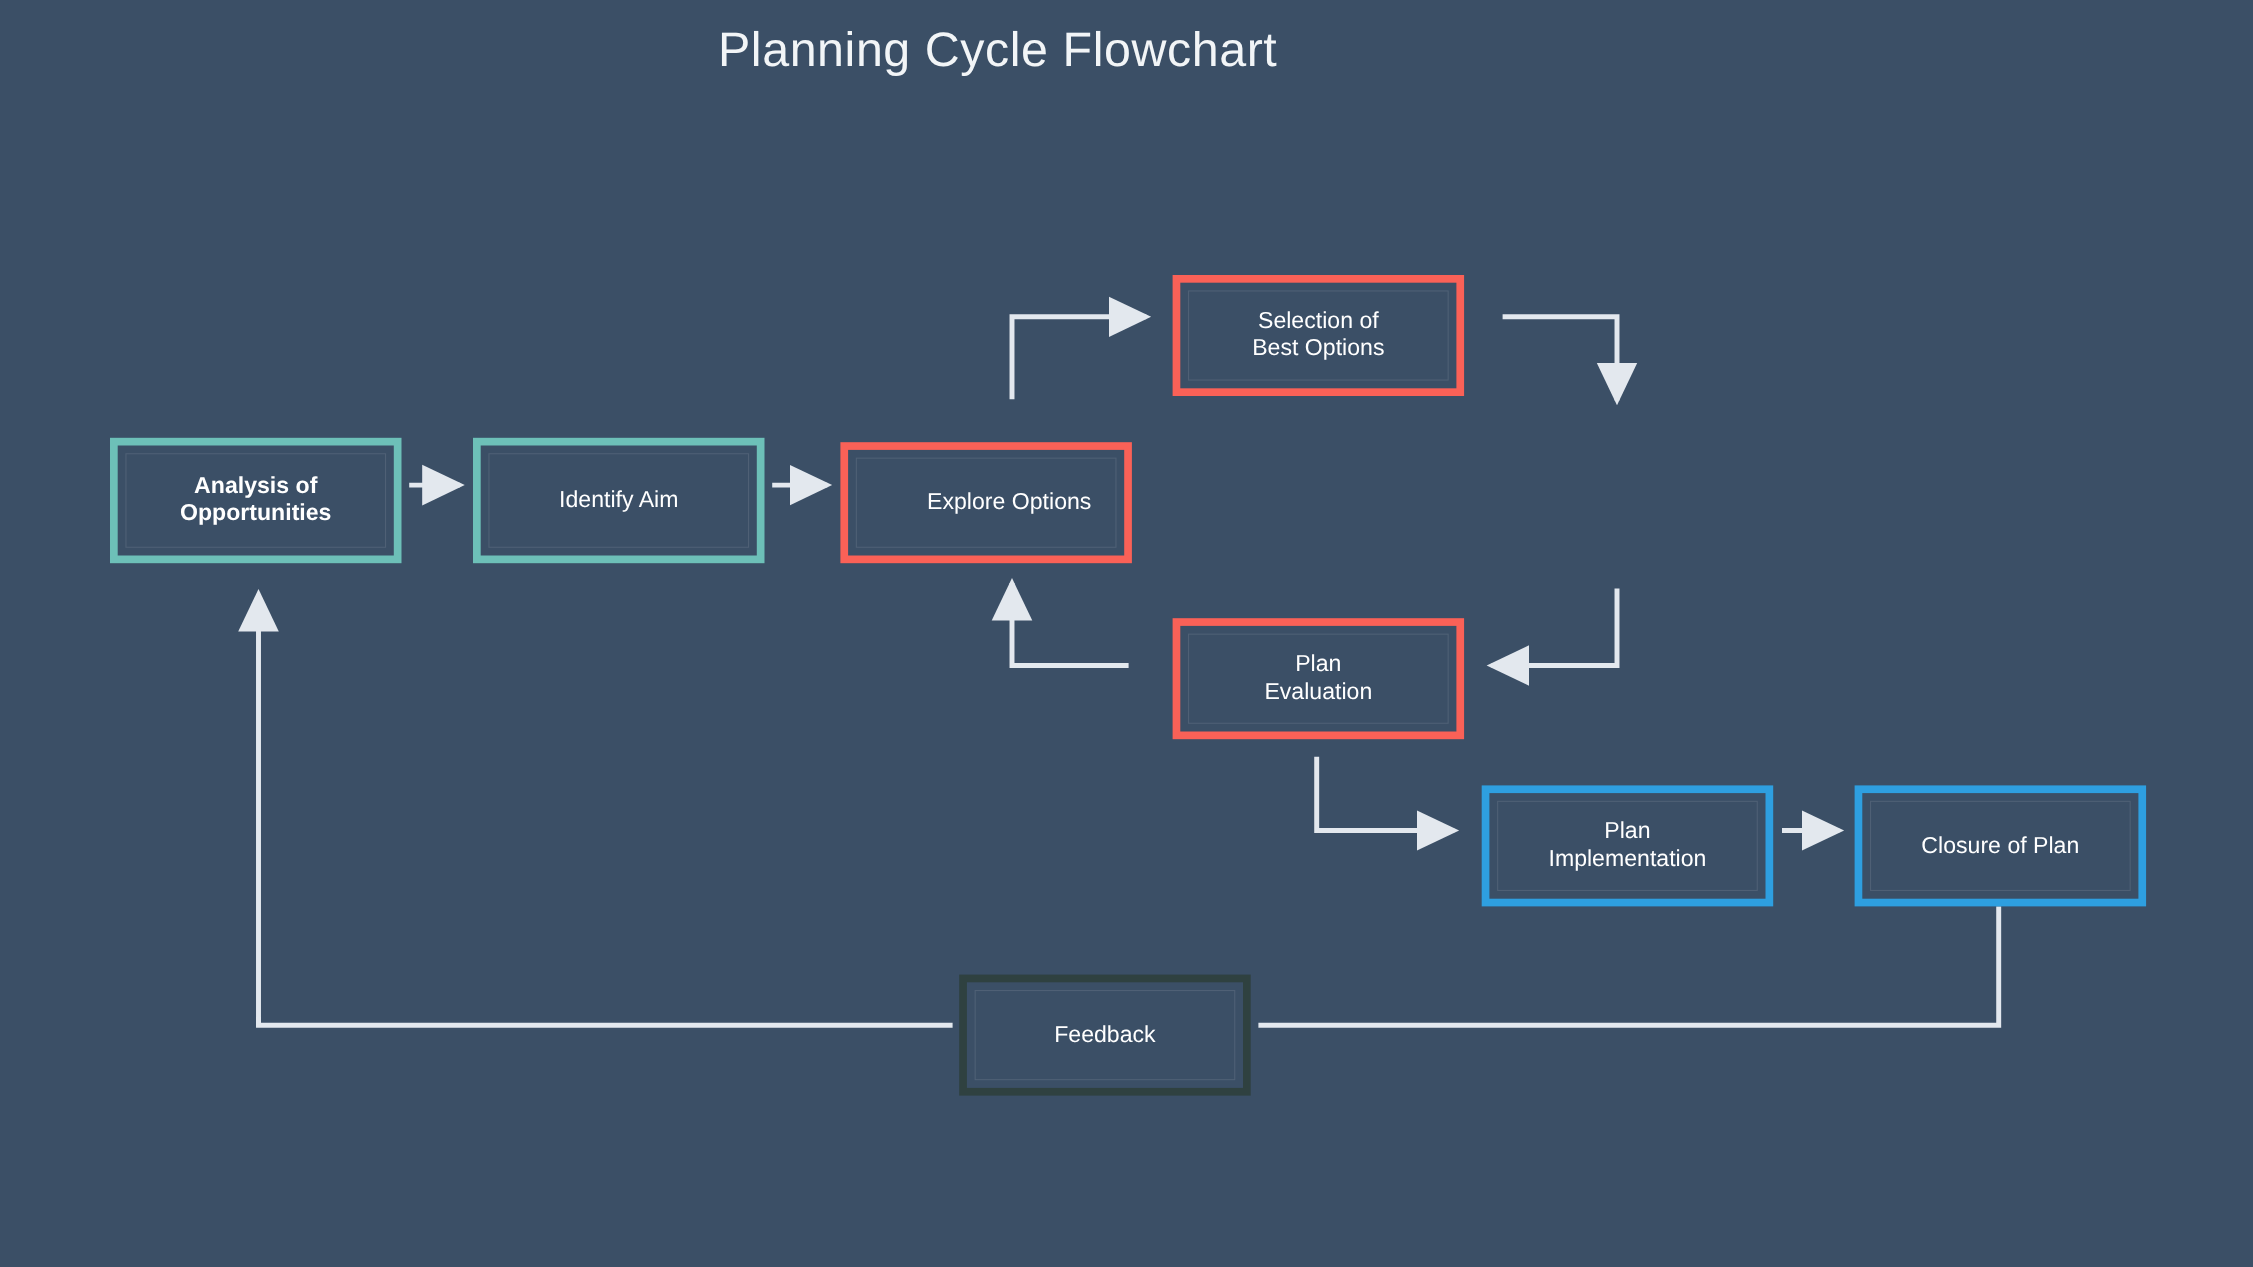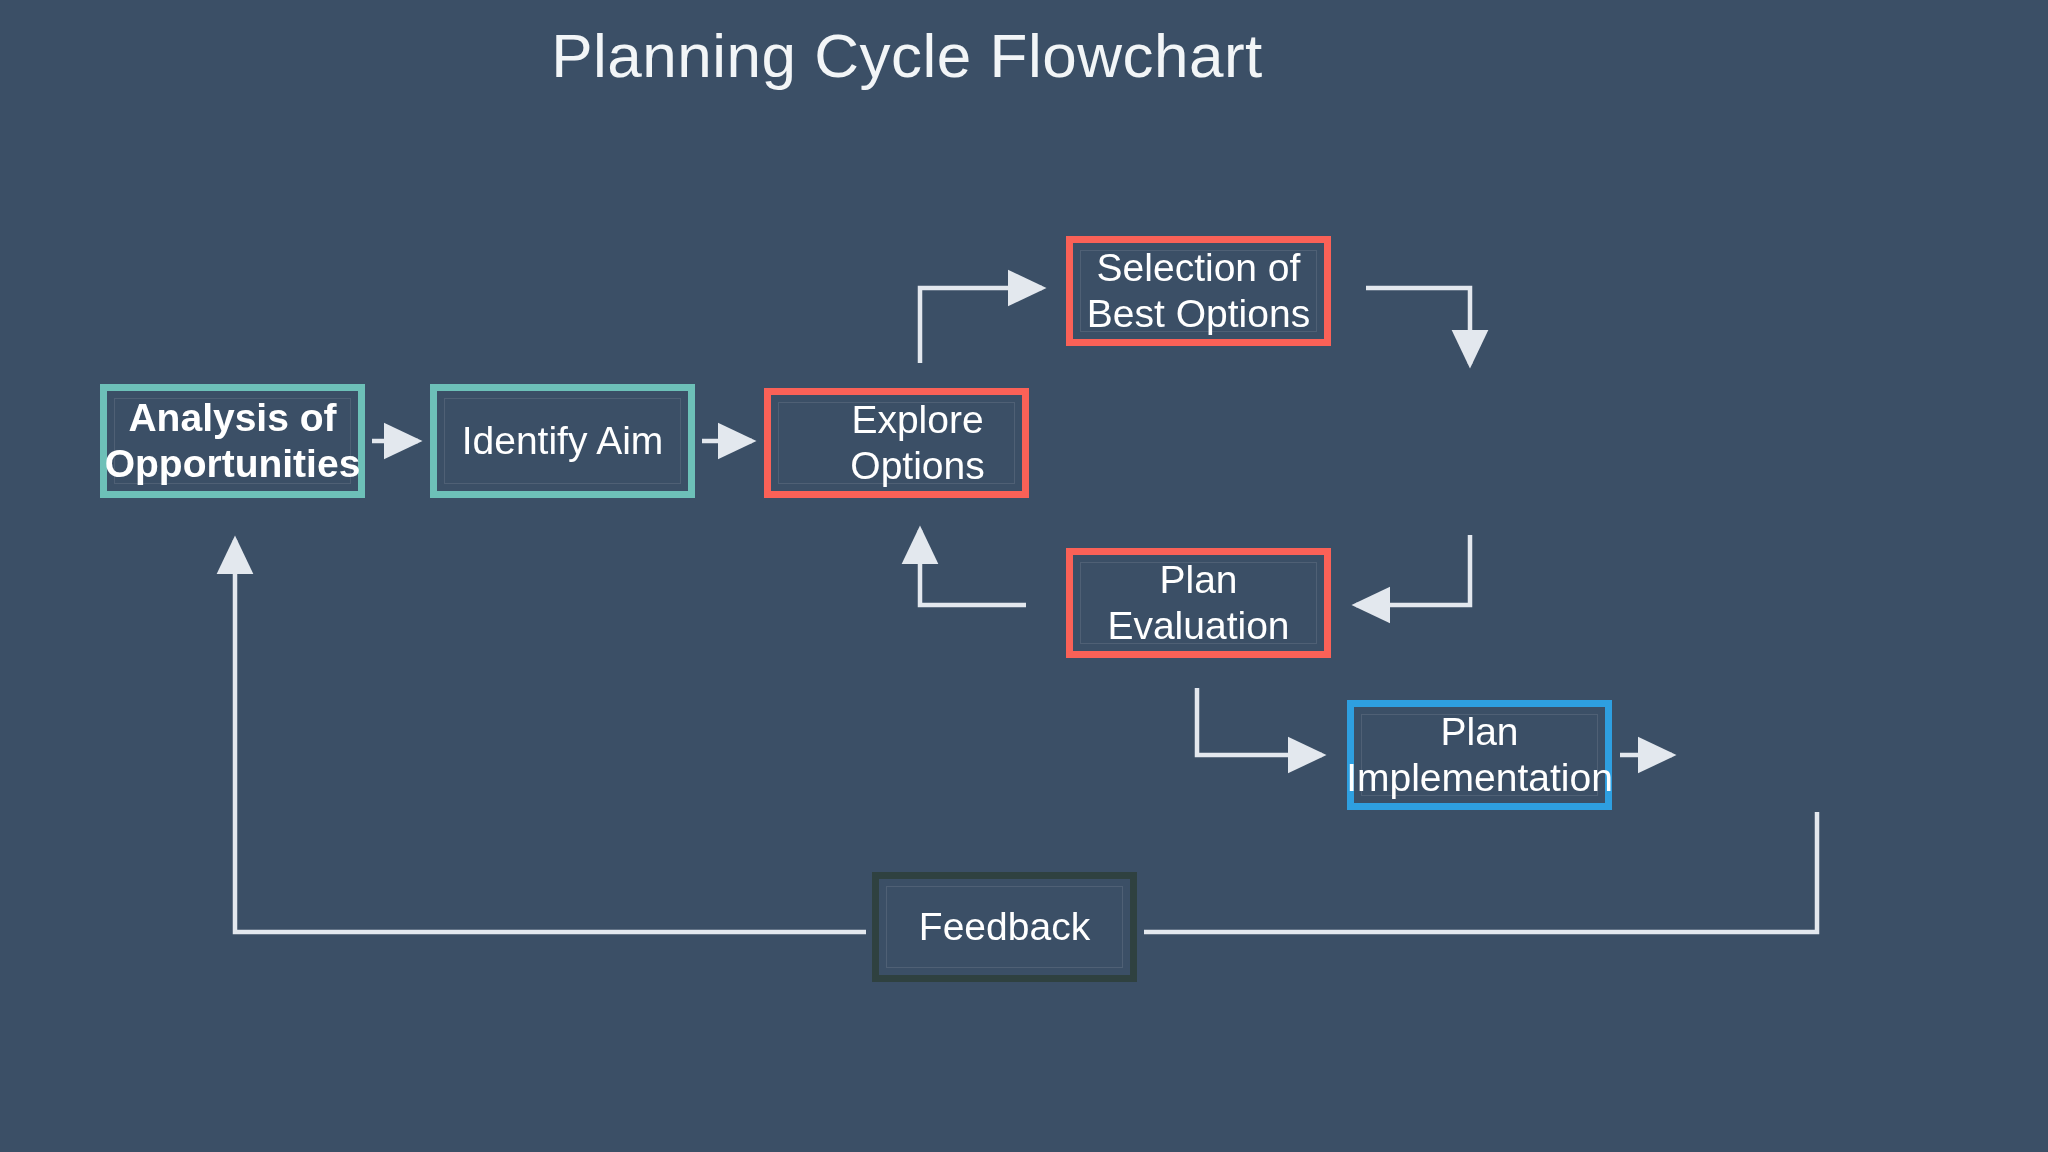--- a/index.html
+++ b/index.html
@@ -15,45 +15,46 @@
     overflow: hidden;
     font-family: "Liberation Sans", sans-serif;
   }
   #title {
     position: absolute;
     left: 0;
     top: 22px;
     width: 1814px;
     text-align: center;
     color: #f2f5f7;
-    font-size: 62px;
+    font-size: 44px;
     font-weight: 400;
     letter-spacing: 0.5px;
     line-height: 1.1;
   }
   svg.conn {
     position: absolute;
     left: 0;
     top: 0;
     width: 2048px;
     height: 1152px;
     pointer-events: none;
   }
   .node {
     position: absolute;
     box-sizing: border-box;
     display: flex;
     align-items: center;
     justify-content: center;
     text-align: center;
     color: #ffffff;
-    font-size: 39px;
+    font-size: 21px;
     line-height: 1.18;
     background: #3b4f66;
     z-index: 3;
+    margin-top: 14px;
   }
   .node .inner {
     position: absolute;
     left: 7px;
     right: 7px;
     top: 7px;
     bottom: 7px;
     border: 1px solid rgba(255,255,255,0.10);
     box-sizing: border-box;
     pointer-events: none;
@@ -129,19 +130,23 @@
   <div class="node n-red" style="left:1066px; top:548px; width:265px; height:110px;">
     <span class="inner"></span>
     <span class="lbl"><span>Plan</span><br><span>Evaluation</span></span>
   </div>
 
   <div class="node n-blue" style="left:1347px; top:700px; width:265px; height:110px;">
     <span class="inner"></span>
     <span class="lbl"><span>Plan</span><br><span>Implementation</span></span>
   </div>
 
+  <div class="node n-blue" style="left:1686px; top:700px; width:265px; height:110px;">
+    <span class="inner"></span>
+    <span class="lbl">Closure of Plan</span>
+  </div>
 
   <div class="node n-dark" style="left:872px; top:872px; width:265px; height:110px;align-items:center;">
     <span class="inner"></span>
     <span class="lbl">Feedback</span>
   </div>
 
 </div>
 
 </body></html>

